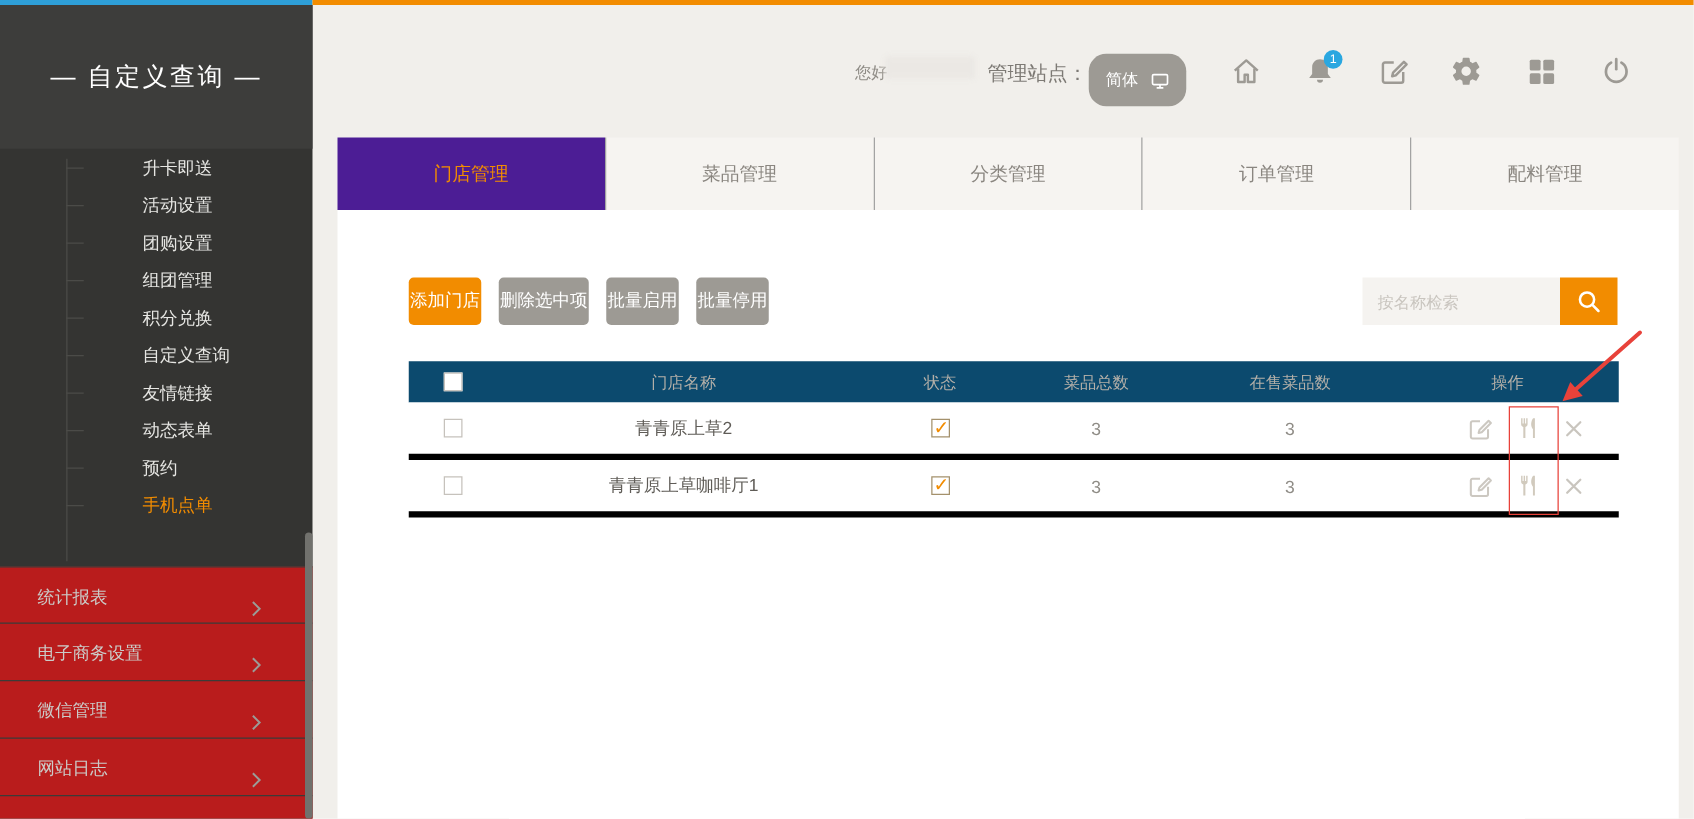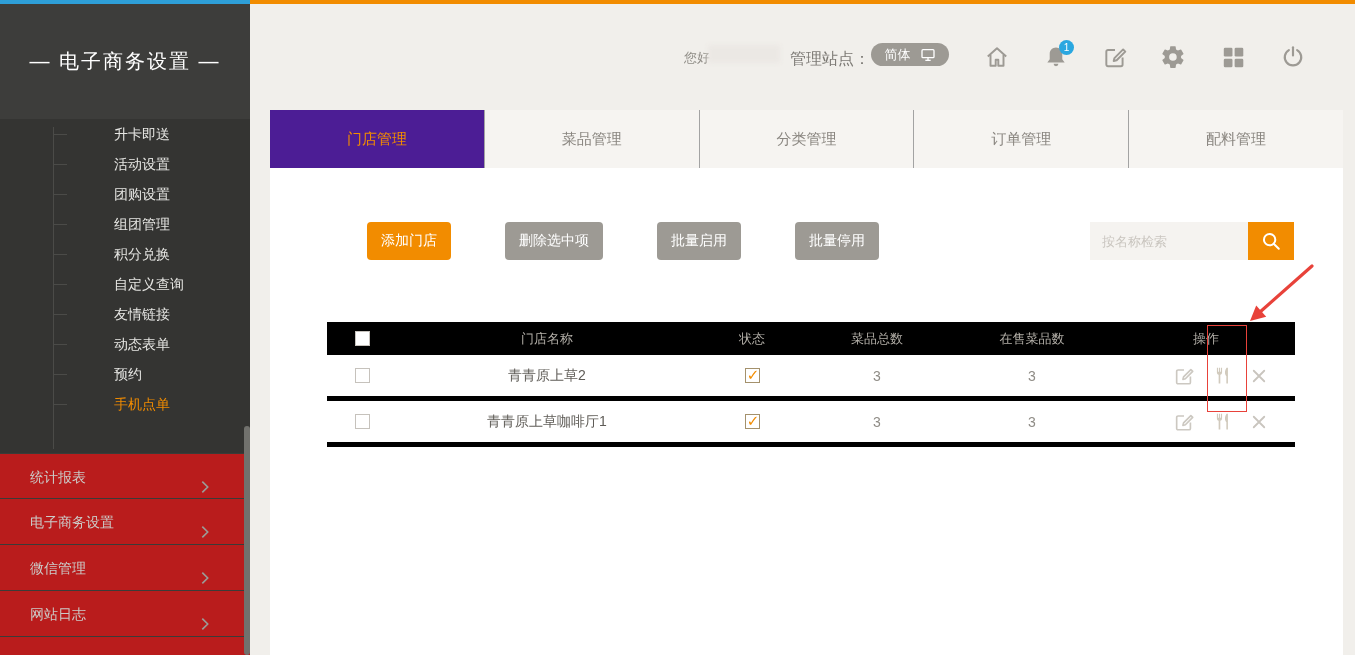--- a/index.html
+++ b/index.html
@@ -36,21 +36,21 @@
   }
   .sections li:first-child { border-top:1px solid #3b3b38; }
   .sections .chev { position:absolute; right:36px; top:14px; width:18px; height:18px; color:#9b9b97; }
   .side-scroll-thumb { position:absolute; right:0; top:422px; width:6px; height:229px; background:#71716d; border-radius:3px; }
 
   
   .greeting   { position:absolute; left:684px; top:49px; font-size:13px; color:#8f8c86; }
   .redacted   { position:absolute; left:708px; top:45px; width:72px; height:18px; background:#ebe8e4; border-radius:2px; filter:blur(2px); }
   .site-label { position:absolute; left:790px; top:49px; font-size:16px; color:#7d7a75; }
   .lang-pill {
-    position:absolute; left:871px; top:43px; width:78px; height:23px; border-radius:14px;
+    position:absolute; left:871px; top:43px; width:78px; height:42px; border-radius:14px;
     background:#9d9a94; color:#fff; font-size:13px;
     display:flex; align-items:center; justify-content:center; gap:9px; cursor:pointer;
   }
   .hicon { position:absolute; top:44px; width:26px; height:26px; color:#9d9a94; cursor:pointer; }
   .hicon svg { width:100%; height:100%; }
   .i-home  { left:984px; }  .i-bell { left:1043px; } .i-edit { left:1102px; }
   .i-gear  { left:1160px; } .i-grid { left:1220px; } .i-power{ left:1280px; }
   .badge {
     position:absolute; top:-4px; right:-5px; min-width:15px; height:15px; border-radius:8px;
     background:#2aa7e0; color:#fff; font-size:10px; line-height:15px; text-align:center; padding:0 3px;
@@ -63,42 +63,41 @@
     font-size:15px; color:#8a8680; border-left:1px solid #a3a3a3; cursor:pointer;
   }
   .tab:first-child { border-left:none; }
   .tab.active { background:#4c1d95; color:#f28c00; }
 
   
   .panel { position:absolute; left:270px; top:168px; width:1073px; height:487px; background:#ffffff; }
 
   .toolbar { position:absolute; left:57px; top:54px; display:flex; gap:14px; }
   .btn {
-    height:38px; padding:0 14px; border:none; border-radius:4px;
+    height:38px; padding:0 1px; border:none; border-radius:4px;
     color:#fff; font-size:14px; display:flex; align-items:center; cursor:pointer;
     font-family:inherit;
-    margin-left:40px;
   }
   .btn.primary { background:#f28c00; }
   .btn.gray    { background:#9d9a94; }
 
   .searchbox { position:absolute; left:820px; top:54px; display:flex; }
   .searchbox input {
     width:158px; height:38px; background:#f5f3f0; border:none; outline:none;
     padding:0 12px; font-size:13px; color:#6b6863; font-family:inherit;
   }
   .searchbox input::placeholder { color:#c9c5bf; }
   .search-btn { width:46px; height:38px; background:#f28c00; border:none; display:flex; align-items:center; justify-content:center; cursor:pointer; }
   .search-btn svg { width:22px; height:22px; color:#fff; }
 
   
   .table { position:absolute; left:57px; top:121px; width:968px; }
   .thead {
-    display:flex; height:33px; align-items:center; background:#000000;
-    color:#b3afa8; font-size:13px;margin-top:33px;
+    display:flex; height:33px; align-items:center; background:#0c4a6e;
+    color:#b3afa8; font-size:13px;
   }
   .trow {
     display:flex; height:46px; align-items:center; border-bottom:5px solid #000000;
     font-size:14px; color:#5f5c57; background:#fff;
   }
   .c1{width:70px;} .c2{width:300px;} .c3{width:110px;} .c4{width:140px;} .c5{width:170px;} .c6{width:178px;}
   .cc { display:flex; align-items:center; justify-content:center; }
   .num { color:#8f8c86; }
   .cb { width:15px; height:15px; border:1px solid #c6c2bc; background:#fff; display:inline-block; cursor:pointer; }
   .cb.checked { position:relative; border-color:#a4916c; }
@@ -116,21 +115,21 @@
   .anno-rect  { position:absolute; left:937px; top:157px; width:40px; height:87px; border:1px solid #e8423a; pointer-events:none; }
   .anno-arrow { position:absolute; left:960px; top:85px; width:100px; height:80px; pointer-events:none; }
 </style>
 </head>
 <body>
 
 <div class="stripe-blue"></div>
 <div class="stripe-orange"></div>
 
 <div class="sidebar">
-  <div class="sidebar-header">— 电子商务设置 —</div>
+  <div class="sidebar-header">— 自定义查询 —</div>
 
   <ul class="submenu">
     <li><span>升卡即送</span></li>
     <li><span>活动设置</span></li>
     <li><span>团购设置</span></li>
     <li><span>组团管理</span></li>
     <li><span>积分兑换</span></li>
     <li><span>自定义查询</span></li>
     <li><span>友情链接</span></li>
     <li><span>动态表单</span></li>

